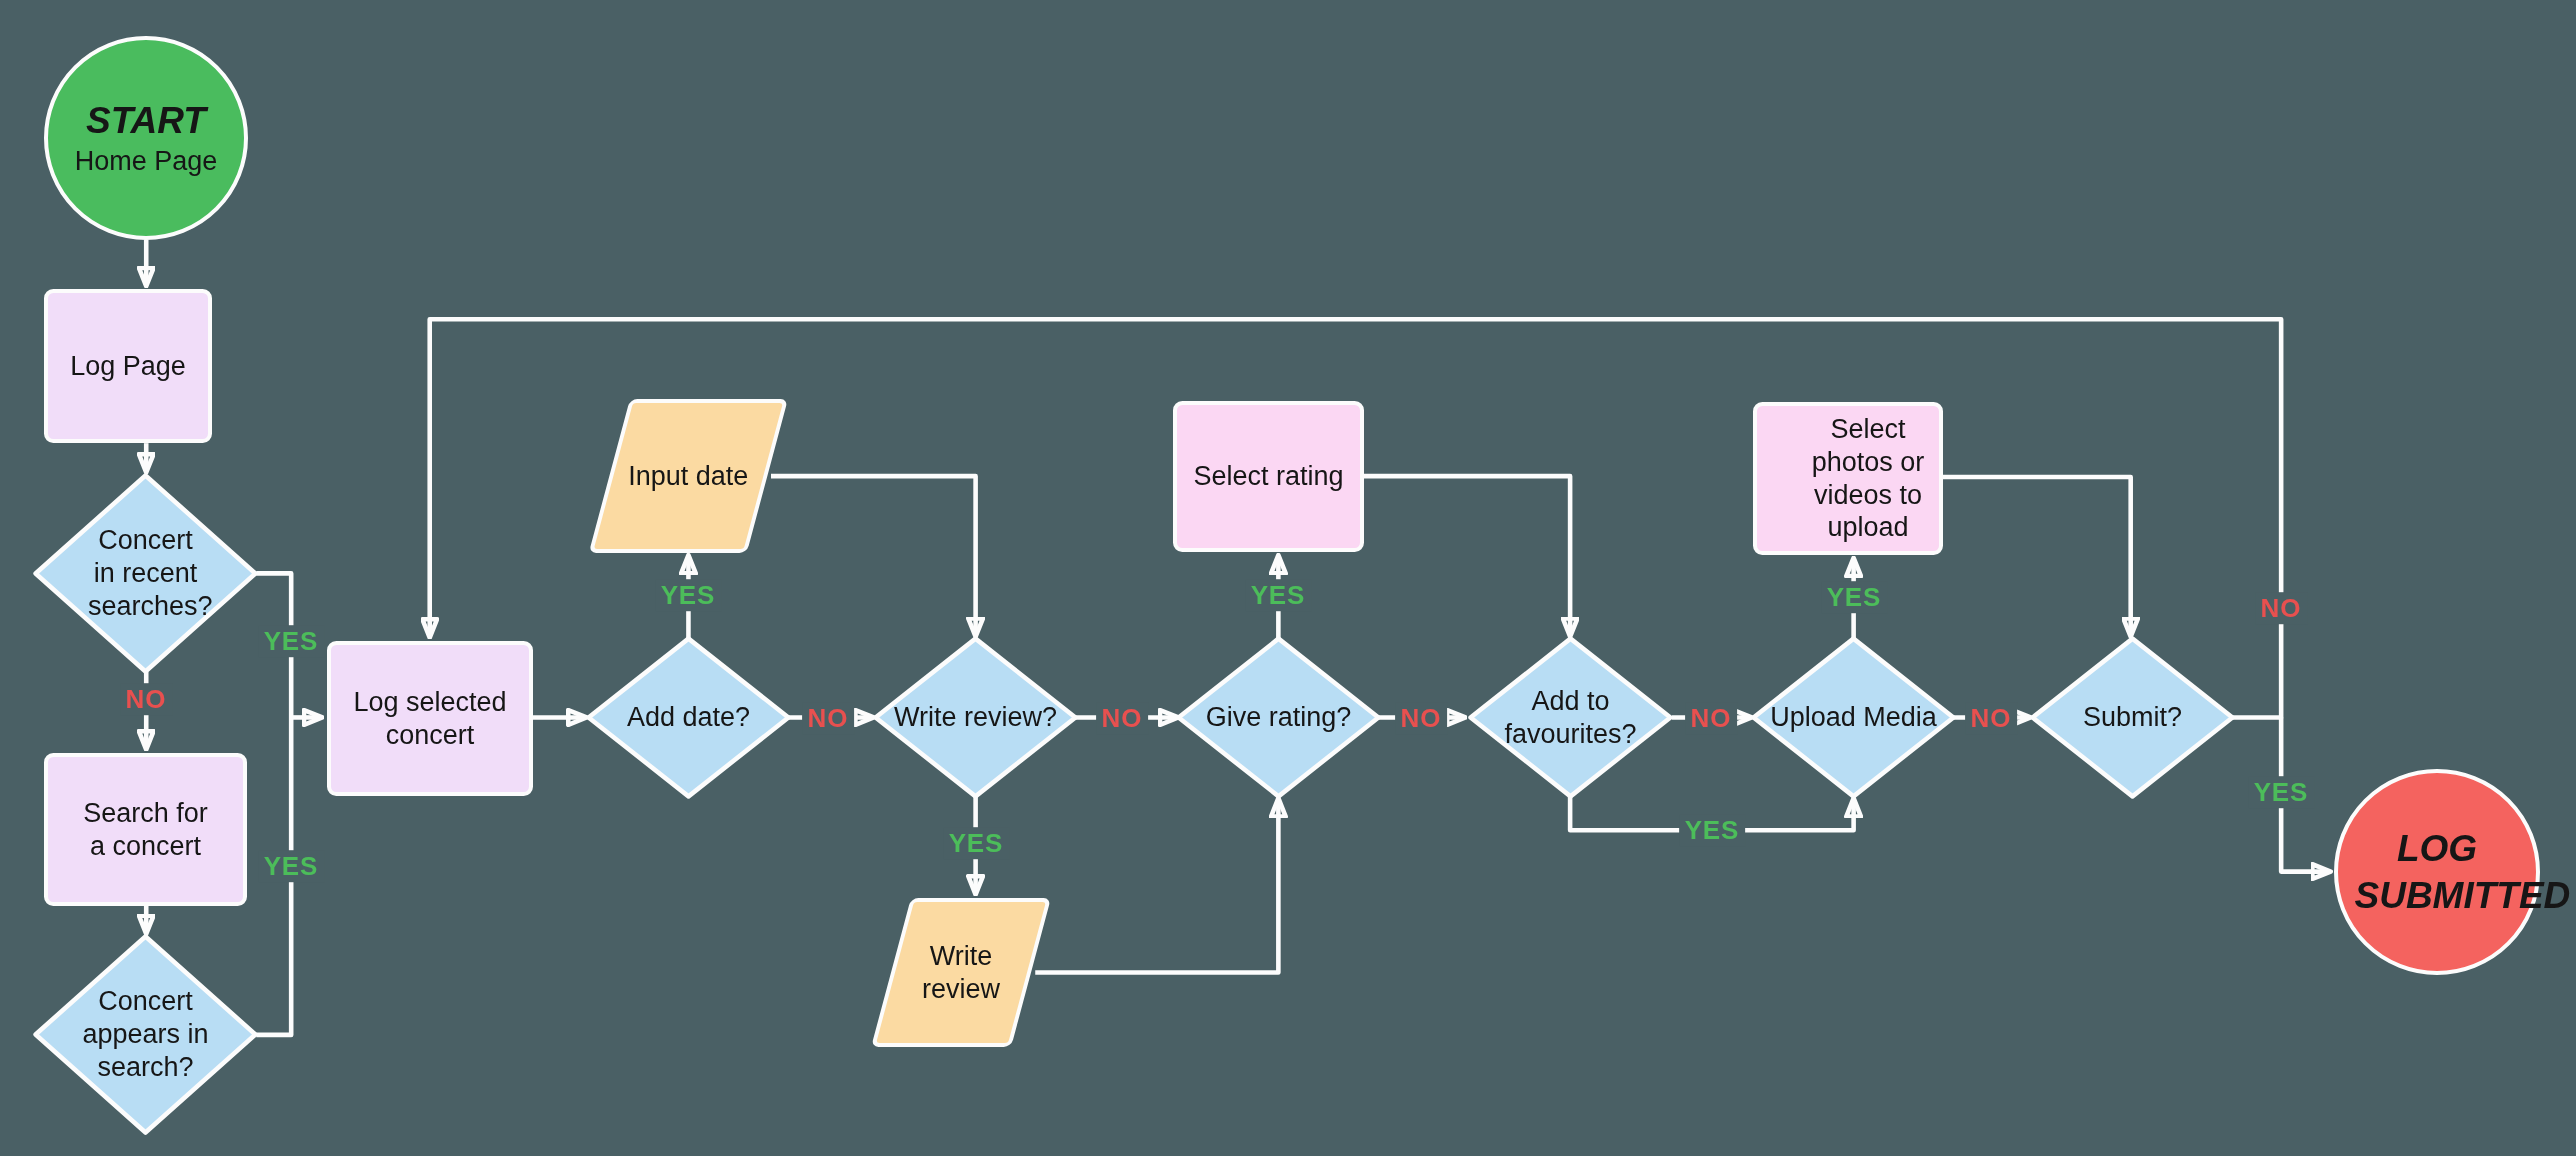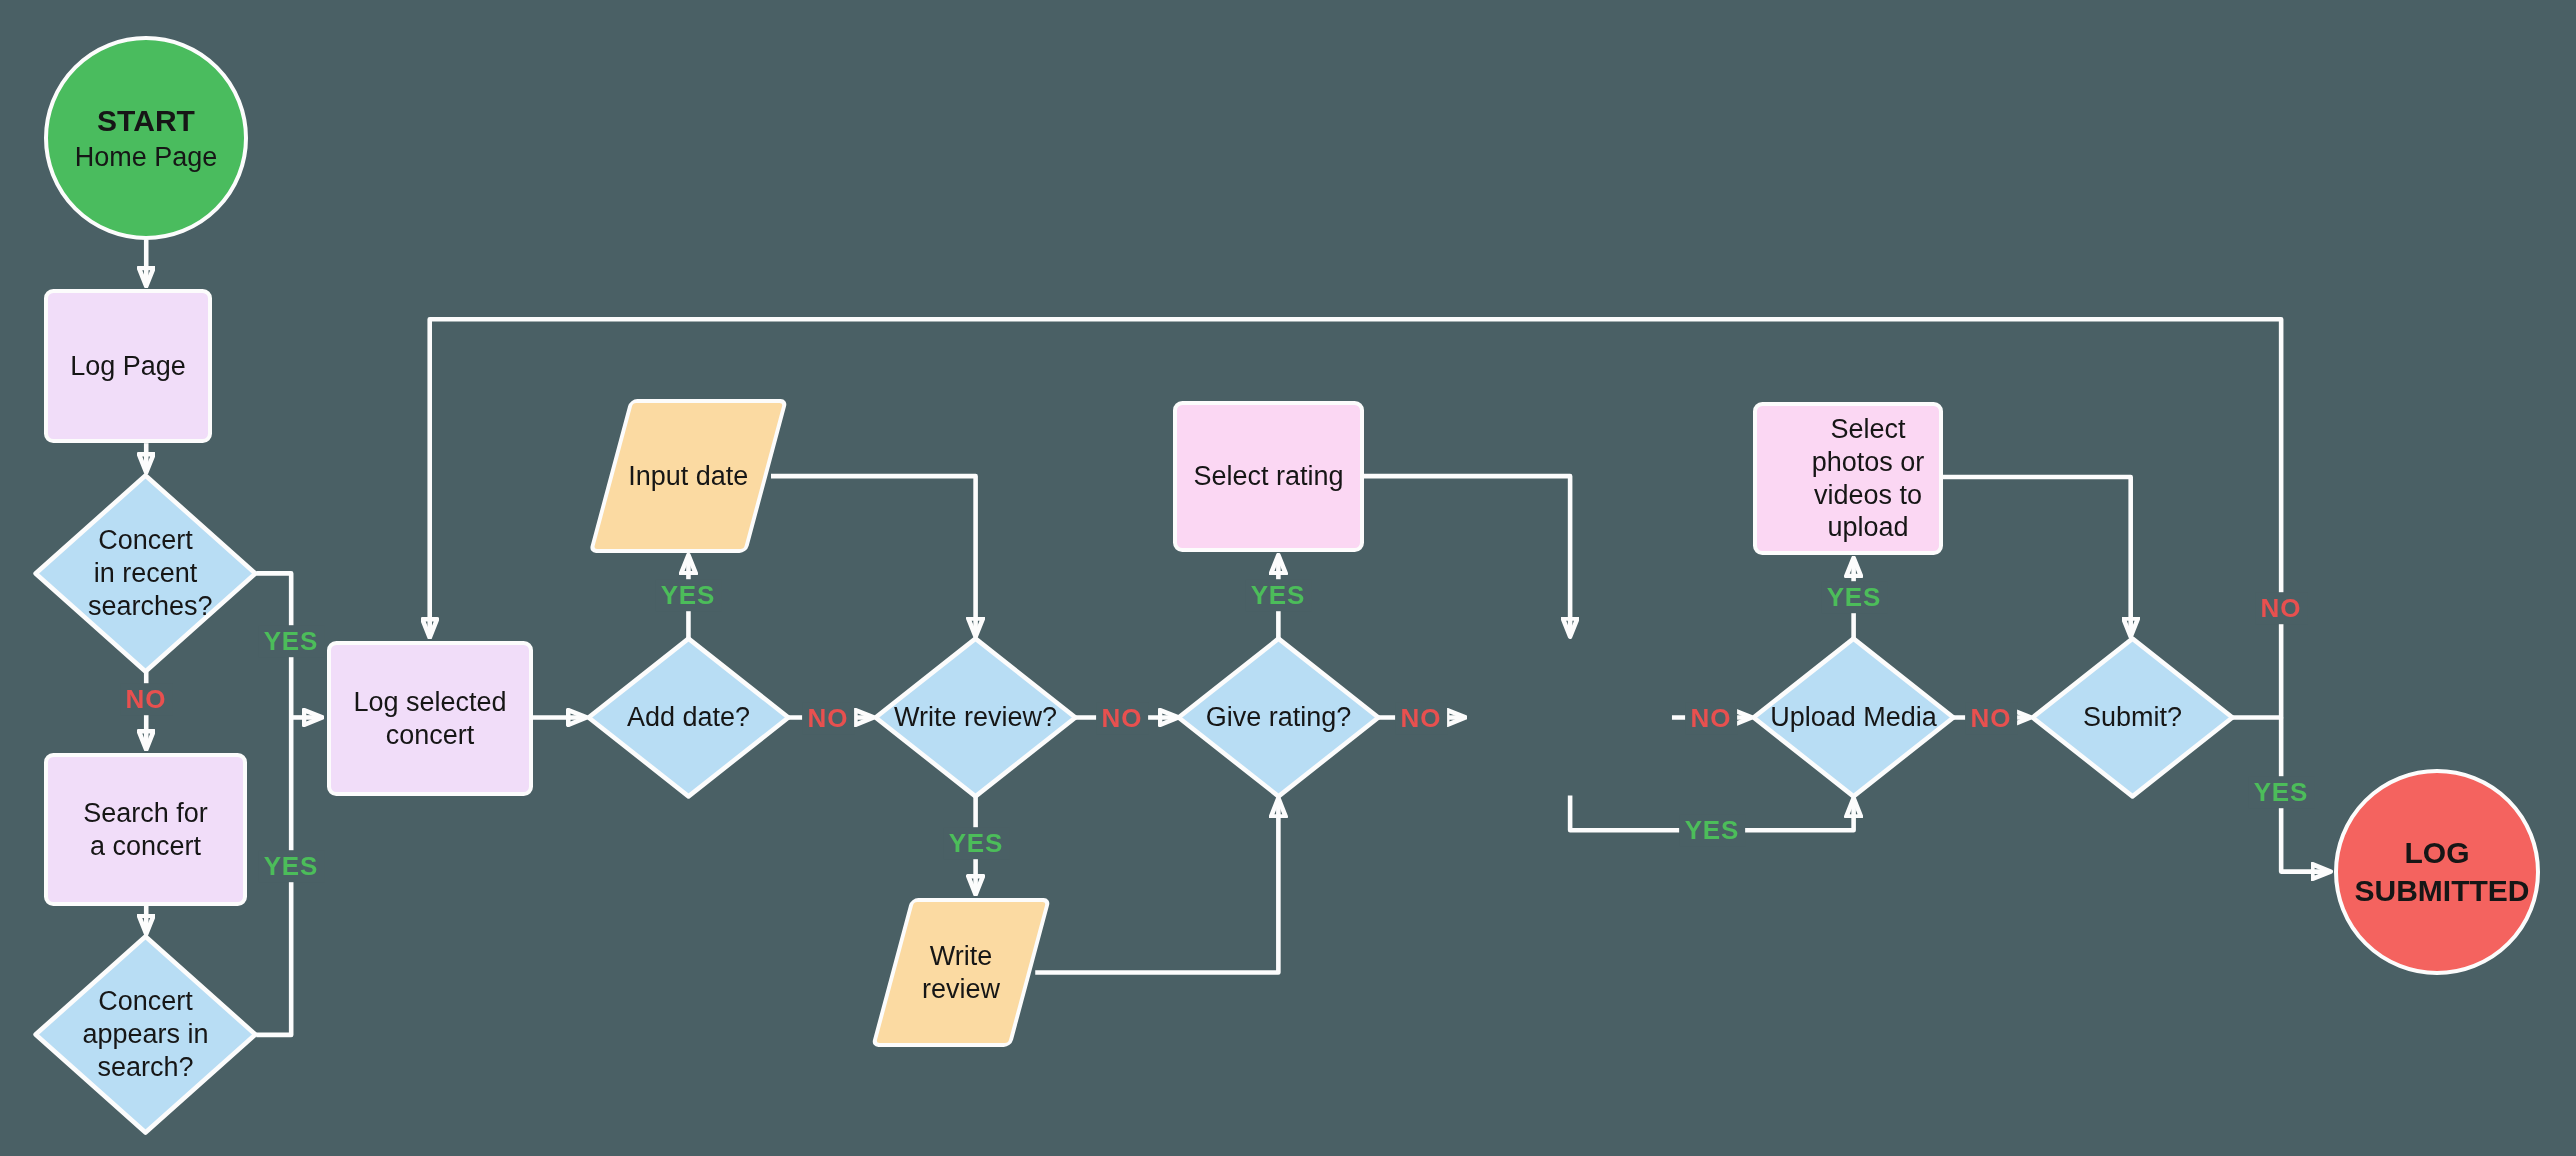--- a/index.html
+++ b/index.html
@@ -15,21 +15,21 @@
   .node{position:absolute;display:flex;align-items:center;justify-content:center;box-sizing:border-box;}
   .node-label{
     color:#161616;font-size:27px;line-height:1.22;text-align:center;
     display:flex;flex-direction:column;align-items:center;justify-content:center;
   }
   .circle{
     border-radius:50%;border:4.6px solid #fcfcfc;
     display:flex;flex-direction:column;align-items:center;justify-content:center;
     text-align:center;color:#161616;font-size:27px;line-height:1.28;
   }
-  .circle .title{font-weight:bold;font-size:30px;}
+  .circle .title{font-weight:bold;font-size:37px;font-style:italic;}
   .rect{
     border:4.6px solid #fcfcfc;border-radius:9.2px;
   }
   .lavender{background:#f1ddf9;}
   .pink{background:#fbd7f3;}
   .para{
     position:absolute;box-sizing:border-box;
     background:#fbdaa2;border:4.6px solid #fcfcfc;border-radius:7.3px;
     transform:skewX(-15deg);transform-origin:0 0;
     display:flex;align-items:center;justify-content:center;
@@ -153,20 +153,28 @@
 
   <div class="dshape" style="left:1174px;top:634px;">
     <svg width="209" height="167" viewBox="0 0 228 182">
       <polygon points="114,5 223,91 114,177 5,91" fill="#b8ddf4" stroke="#fcfcfc" stroke-width="5" stroke-linejoin="round"></polygon>
     </svg>
     <div class="node-label">
       <span>Give rating?</span>
     </div>
   </div>
 
+  <div class="dshape" style="left:1466px;top:634px;">
+    <svg width="209" height="167" viewBox="0 0 228 182">
+      <polygon points="114,5 223,91 114,177 5,91" fill="#b8ddf4" stroke="#fcfcfc" stroke-width="5" stroke-linejoin="round"></polygon>
+    </svg>
+    <div class="node-label">
+      <span style="max-width:138px;">Add to favourites?</span>
+    </div>
+  </div>
 
   <div class="dshape" style="left:1749px;top:634px;">
     <svg width="209" height="167" viewBox="0 0 228 182">
       <polygon points="114,5 223,91 114,177 5,91" fill="#b8ddf4" stroke="#fcfcfc" stroke-width="5" stroke-linejoin="round"></polygon>
     </svg>
     <div class="node-label">
       <span>Upload Media</span>
     </div>
   </div>
 

